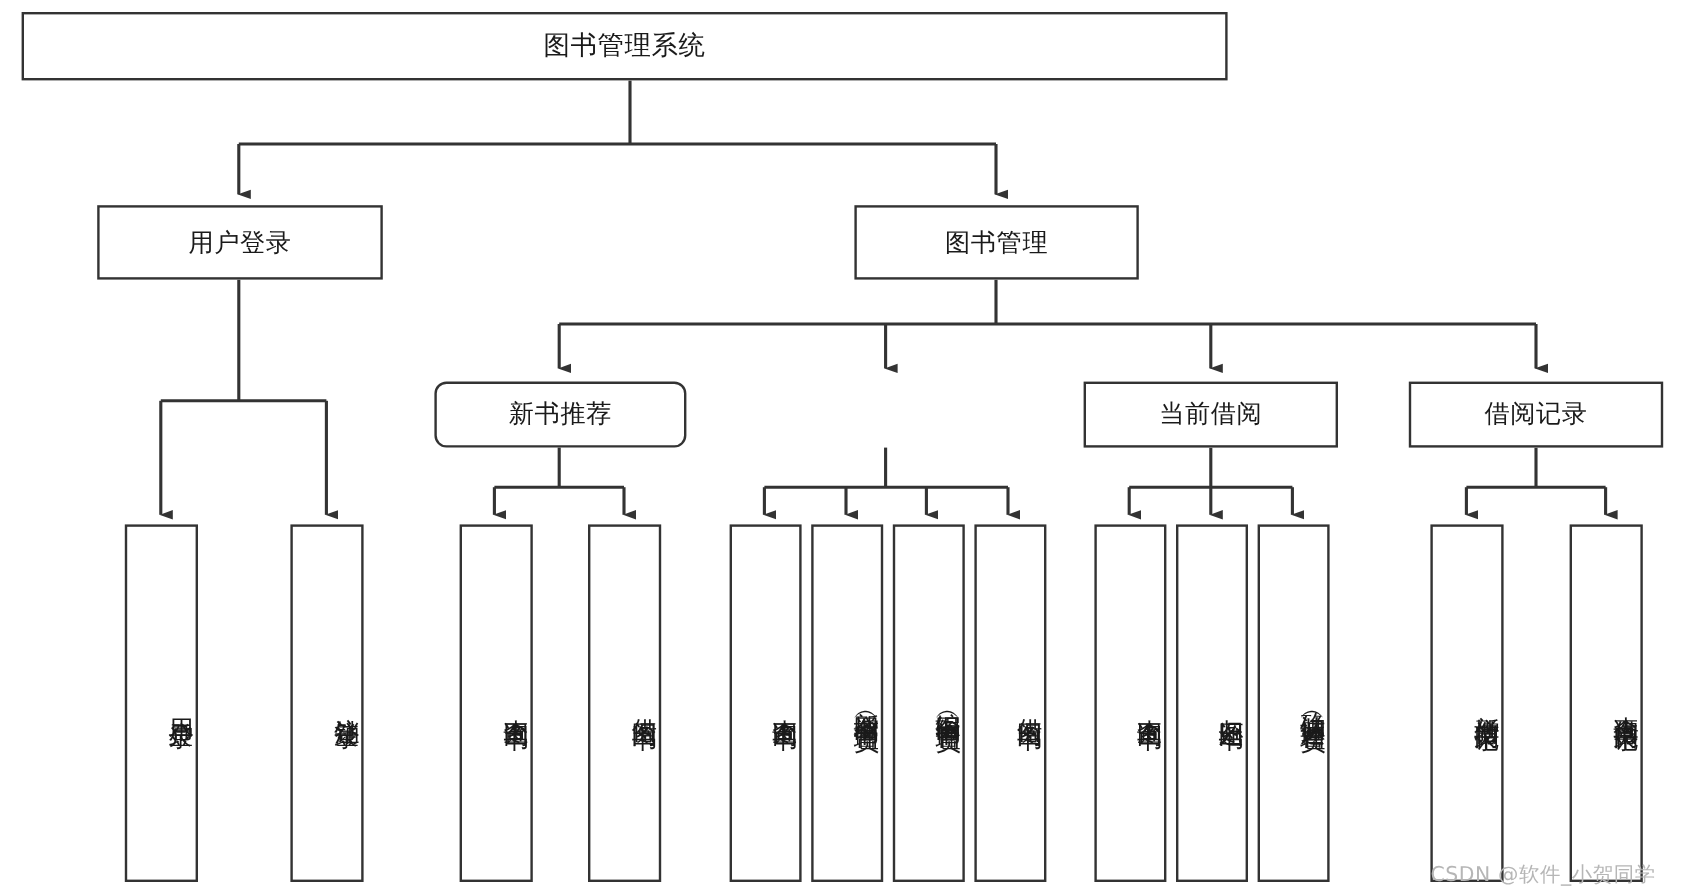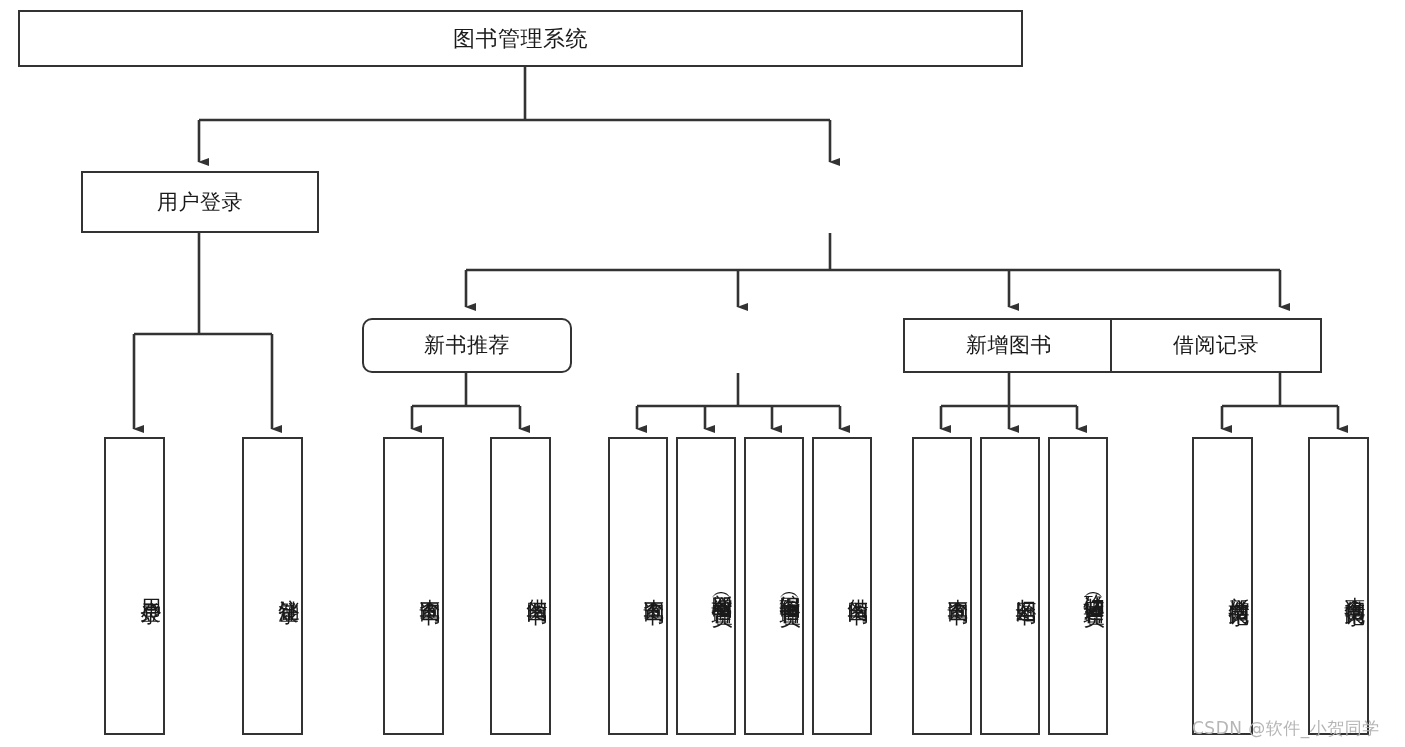--- a/index.html
+++ b/index.html
@@ -122,28 +122,31 @@
     </g>
   </svg>
 
   <div class="node horiz root" style="left:18px; top:10px; width:1005px; height:57px;">
     <span class="lbl">图书管理系统</span>
   </div>
 
   <div class="node horiz" style="left:81px; top:171px; width:238px; height:62px;">
     <span class="lbl">用户登录</span>
   </div>
+  <div class="node horiz" style="left:712px; top:171px; width:237px; height:62px;">
+    <span class="lbl">图书管理</span>
+  </div>
 
   <div class="node horiz" style="left:362px; top:318px; width:210px; height:55px;border-radius:10px;">
     <span class="lbl">新书推荐</span>
   </div>
   <div class="node horiz" style="left:903px; top:318px; width:212px; height:55px;">
-    <span class="lbl">新增图书</span>
+    <span class="lbl">当前借阅</span>
   </div>
-  <div class="node horiz" style="left:1110px; top:318px; width:212px; height:55px;">
+  <div class="node horiz" style="left:1174px; top:318px; width:212px; height:55px;">
     <span class="lbl">借阅记录</span>
   </div>
 
   <div class="node vert" style="left:104px; top:437px; width:61px; height:298px;">
     <span class="lbl">用户登录</span>
   </div>
   <div class="node vert" style="left:242px; top:437px; width:61px; height:298px;">
     <span class="lbl">注销登录</span>
   </div>
 

